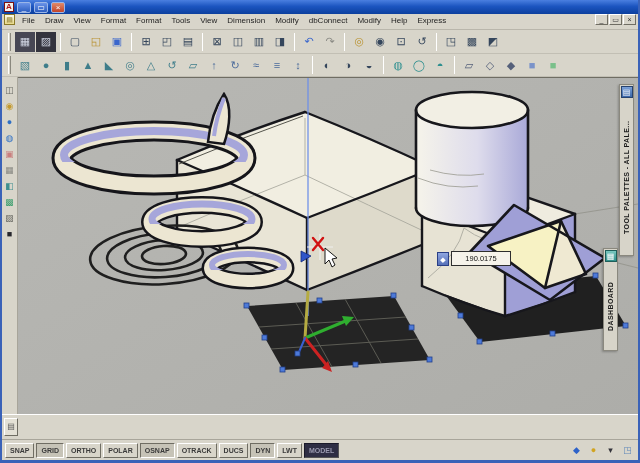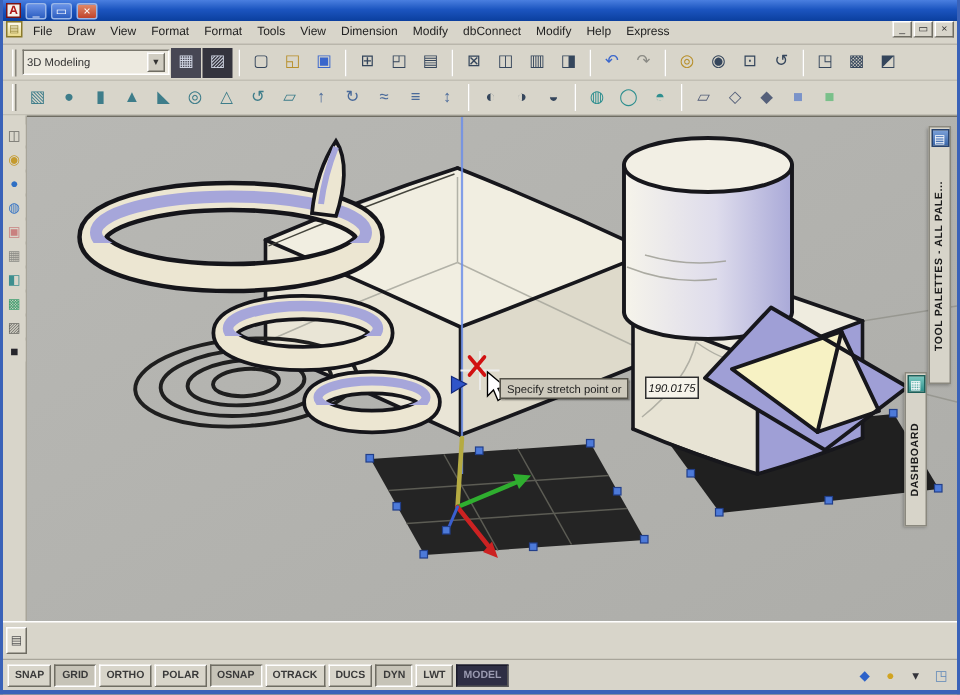--- a/index.html
+++ b/index.html
@@ -48,22 +48,22 @@
   .canvas{position:relative;flex:1;background:linear-gradient(150deg,#b8b8b4,#adadA9);
     border-top:1px solid #6f6d63;overflow:hidden;}
   .canvas svg{display:block;}
   
   .tip{position:absolute;left:315px;top:174px;height:14px;padding:2px 4px;font-size:7.5px;
     color:#1d1d1d;background:#cdc9bc;border:1px solid #55534a;white-space:nowrap;
     box-shadow:1px 1px 1px rgba(0,0,0,.35);}
   .dynicon{position:absolute;left:419px;top:174px;width:12px;height:14px;text-align:center;
     font-size:7px;line-height:13px;color:#fff;background:linear-gradient(#8fa6e0,#5670b8);
     border:1px solid #2a3f86;}
-  .dynval{position:absolute;left:412px;top:173px;width:36px;height:15px;font-size:7.5px;
-    line-height:13px;text-align:center;color:#111;background:#f6f3ea;border:1.5px solid #2e2e2e;font-style:italic;}
+  .dynval{position:absolute;left:433px;top:173px;width:60px;height:15px;font-size:7.5px;
+    line-height:13px;text-align:center;color:#111;background:#f6f3ea;border:1.5px solid #2e2e2e;}
   
   .vpal{position:absolute;width:15px;background:#d7d4c9;border:1px solid #8a887e;
     display:flex;flex-direction:column;align-items:center;padding:1px 0;gap:2px;
     box-shadow:-1px 1px 2px rgba(0,0,0,.25);}
   .vpal .pico{width:12px;height:12px;font-size:8px;line-height:11px;text-align:center;color:#fff;
     background:linear-gradient(#7aa0d8,#3a66a8);border:1px solid #27426e;}
   .vpal .plabel{writing-mode:vertical-rl;transform:rotate(180deg);font-size:7px;font-weight:bold;
     color:#1a1a1a;letter-spacing:.4px;white-space:nowrap;flex:1;text-align:center;}
   .vpal.tp{right:4px;top:6px;height:172px;}
   .vpal.db{right:20px;top:170px;height:103px;}
@@ -116,24 +116,20 @@
       <div class="menu-item"><span>Help</span></div>
       <div class="menu-item"><span>Express</span></div>
     <div class="spacer"></div>
     <div class="docbtn">_</div>
     <div class="docbtn">▭</div>
     <div class="docbtn">×</div>
   </div>
 
   <div class="toolbar">
     <div class="tgrip"></div>
-    <div class="combo">
-      <span class="val">3D Modeling</span>
-      <span class="arrow">▾</span>
-    </div>
     <div class="tbtn" style="background: rgb(71, 71, 84);">
         <span class="glyph" style="color: rgb(207, 212, 226);">▦</span>
       </div>
       <div class="tbtn" style="background: rgb(52, 52, 62);">
         <span class="glyph" style="color: rgb(207, 212, 226);">▨</span>
       </div>
       <div class="tsep"></div>
       <div class="tbtn">
         <span class="glyph" style="color: rgb(53, 70, 92);">▢</span>
       </div>
@@ -476,21 +472,20 @@
         </g>
 
         <g>
           <path d="M302,156 L302,182 M289,169 L315,169" stroke="#ededed" stroke-width="1.2" fill="none"></path>
           <path d="M295,160 L305,172 M305,160 L295,172" stroke="#d11111" stroke-width="2.4" stroke-linecap="round" fill="none"></path>
           <polygon points="283,173 283,184 293,178" fill="#2f55c9" stroke="#13287a" stroke-width="0.8"></polygon>
           <polygon points="307,170 307,186 311,182 314,189 317,187 314,181 319,180" fill="#ffffff" stroke="#000" stroke-width="0.9"></polygon>
         </g>
       </svg>
 
-      <div class="tip">Specify stretch point or</div>
       <div class="dynicon">◆</div>
       <div class="dynval">190.0175</div>
 
       <div class="vpal tp">
         <div class="pico">▤</div>
         <div class="plabel">TOOL PALETTES - ALL PALE...</div>
       </div>
       <div class="vpal db">
         <div class="pico">▦</div>
         <div class="plabel">DASHBOARD</div>

